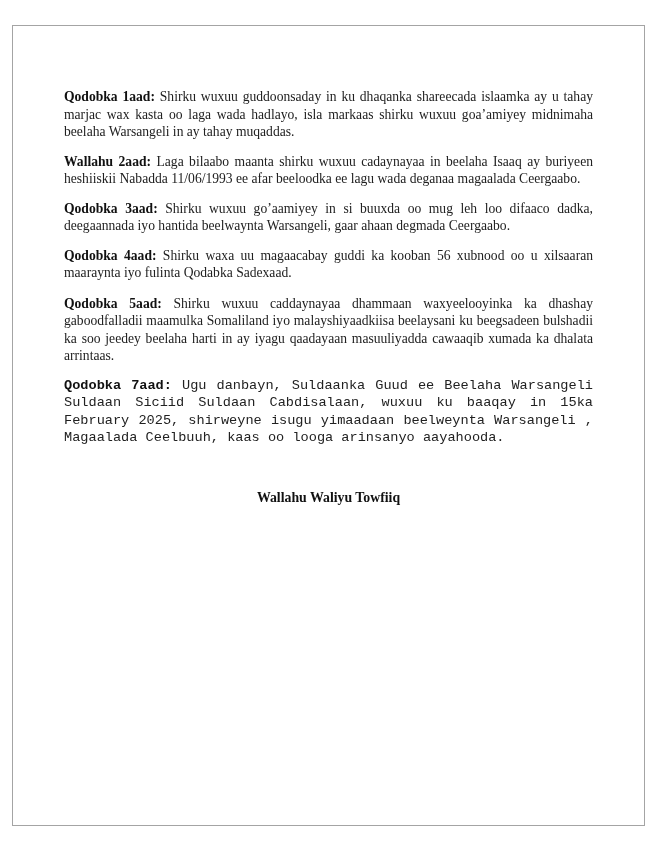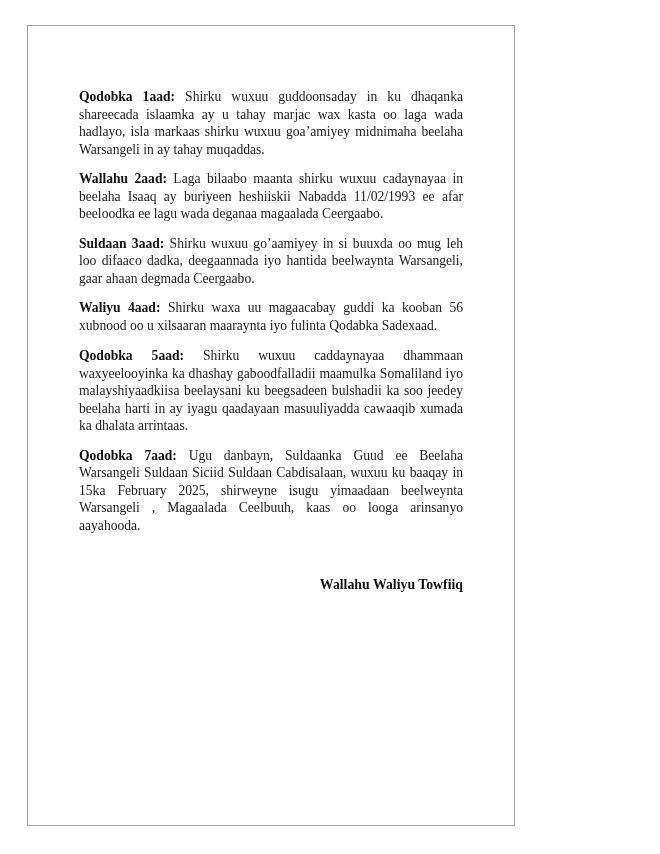--- a/index.html
+++ b/index.html
@@ -13,23 +13,23 @@
   }
   .canvas {
     position: relative;
     width: 660px;
     height: 854px;
     background: #ffffff;
     overflow: hidden;
   }
   .page {
     position: absolute;
-    left: 27px;
+    left: 12px;
     top: 25px;
-    width: 488px;
+    width: 633px;
     height: 801px;
     background: #ffffff;
     border: 1.5px solid #a4a4a4;
   }
   .content {
     position: absolute;
     left: 51px;
     right: 51px;
     top: 62px;
   }
@@ -42,40 +42,40 @@
   }
   .para .label {
     font-weight: bold;
     color: #111111;
   }
   .closing {
     margin: 42px 0 0 0;
     font-size: 13.8px;
     line-height: 17.5px;
     font-weight: bold;
-    text-align: right;
+    text-align: center;
     color: #111111;
   }
 </style>
 </head>
 <body>
 
 <div class="canvas">
   <div class="page" style="border-color: rgb(164, 164, 164);">
     <div class="content">
       <div id="paragraph-list">
   <p class="para" style="color: rgb(33, 33, 33);"><b class="label">Qodobka 1aad:</b><span class="body"> Shirku wuxuu guddoonsaday in ku dhaqanka shareecada islaamka ay u tahay marjac wax kasta oo laga wada hadlayo, isla markaas shirku wuxuu goa’amiyey midnimaha beelaha Warsangeli in ay tahay muqaddas.</span></p>
 
-  <p class="para" style="color: rgb(33, 33, 33);"><b class="label">Wallahu 2aad:</b><span class="body"> Laga bilaabo maanta shirku wuxuu cadaynayaa in beelaha Isaaq ay buriyeen heshiiskii Nabadda 11/02/1993 ee afar beeloodka ee lagu wada deganaa magaalada Ceergaabo.</span></p>
+  <p class="para" style="color: rgb(33, 33, 33);"><b class="label">Wallahu 2aad:</b><span class="body"> Laga bilaabo maanta shirku wuxuu cadaynayaa in beelaha Isaaq ay buriyeen heshiiskii Nabadda 11/06/1993 ee afar beeloodka ee lagu wada deganaa magaalada Ceergaabo.</span></p>
 
-  <p class="para" style="color: rgb(33, 33, 33);"><b class="label">Suldaan 3aad:</b><span class="body"> Shirku wuxuu go’aamiyey in si buuxda oo mug leh loo difaaco dadka, deegaannada iyo hantida beelwaynta Warsangeli, gaar ahaan degmada Ceergaabo.</span></p>
+  <p class="para" style="color: rgb(33, 33, 33);"><b class="label">Qodobka 3aad:</b><span class="body"> Shirku wuxuu go’aamiyey in si buuxda oo mug leh loo difaaco dadka, deegaannada iyo hantida beelwaynta Warsangeli, gaar ahaan degmada Ceergaabo.</span></p>
 
-  <p class="para" style="color: rgb(33, 33, 33);"><b class="label">Waliyu 4aad:</b><span class="body"> Shirku waxa uu magaacabay guddi ka kooban 56 xubnood oo u xilsaaran maaraynta iyo fulinta Qodabka Sadexaad.</span></p>
+  <p class="para" style="color: rgb(33, 33, 33);"><b class="label">Qodobka 4aad:</b><span class="body"> Shirku waxa uu magaacabay guddi ka kooban 56 xubnood oo u xilsaaran maaraynta iyo fulinta Qodabka Sadexaad.</span></p>
 
   <p class="para" style="color: rgb(33, 33, 33); margin-top: 13px;"><b class="label">Qodobka 5aad:</b><span class="body"> Shirku wuxuu caddaynayaa dhammaan waxyeelooyinka ka dhashay gaboodfalladii maamulka Somaliland iyo malayshiyaadkiisa beelaysani ku beegsadeen bulshadii ka soo jeedey beelaha harti in ay iyagu qaadayaan masuuliyadda cawaaqib xumada ka dhalata arrintaas.</span></p>
 
 
-  <p class="para" style="color: rgb(33, 33, 33);"><b class="label">Qodobka 7aad:</b><span class="body"> Ugu danbayn, Suldaanka Guud ee Beelaha Warsangeli Suldaan Siciid Suldaan Cabdisalaan, wuxuu ku baaqay in 15ka February 2025, shirweyne isugu yimaadaan beelweynta Warsangeli , Magaalada Ceelbuuh, kaas oo looga arinsanyo aayahooda.</span></p>
+  <p class="para" style="color: rgb(33, 33, 33); font-family: Liberation Mono, monospace;"><b class="label">Qodobka 7aad:</b><span class="body"> Ugu danbayn, Suldaanka Guud ee Beelaha Warsangeli Suldaan Siciid Suldaan Cabdisalaan, wuxuu ku baaqay in 15ka February 2025, shirweyne isugu yimaadaan beelweynta Warsangeli , Magaalada Ceelbuuh, kaas oo looga arinsanyo aayahooda.</span></p>
 </div>
       <p class="closing">Wallahu Waliyu Towfiiq</p>
     </div>
   </div>
 </div>
 
 </body></html>

